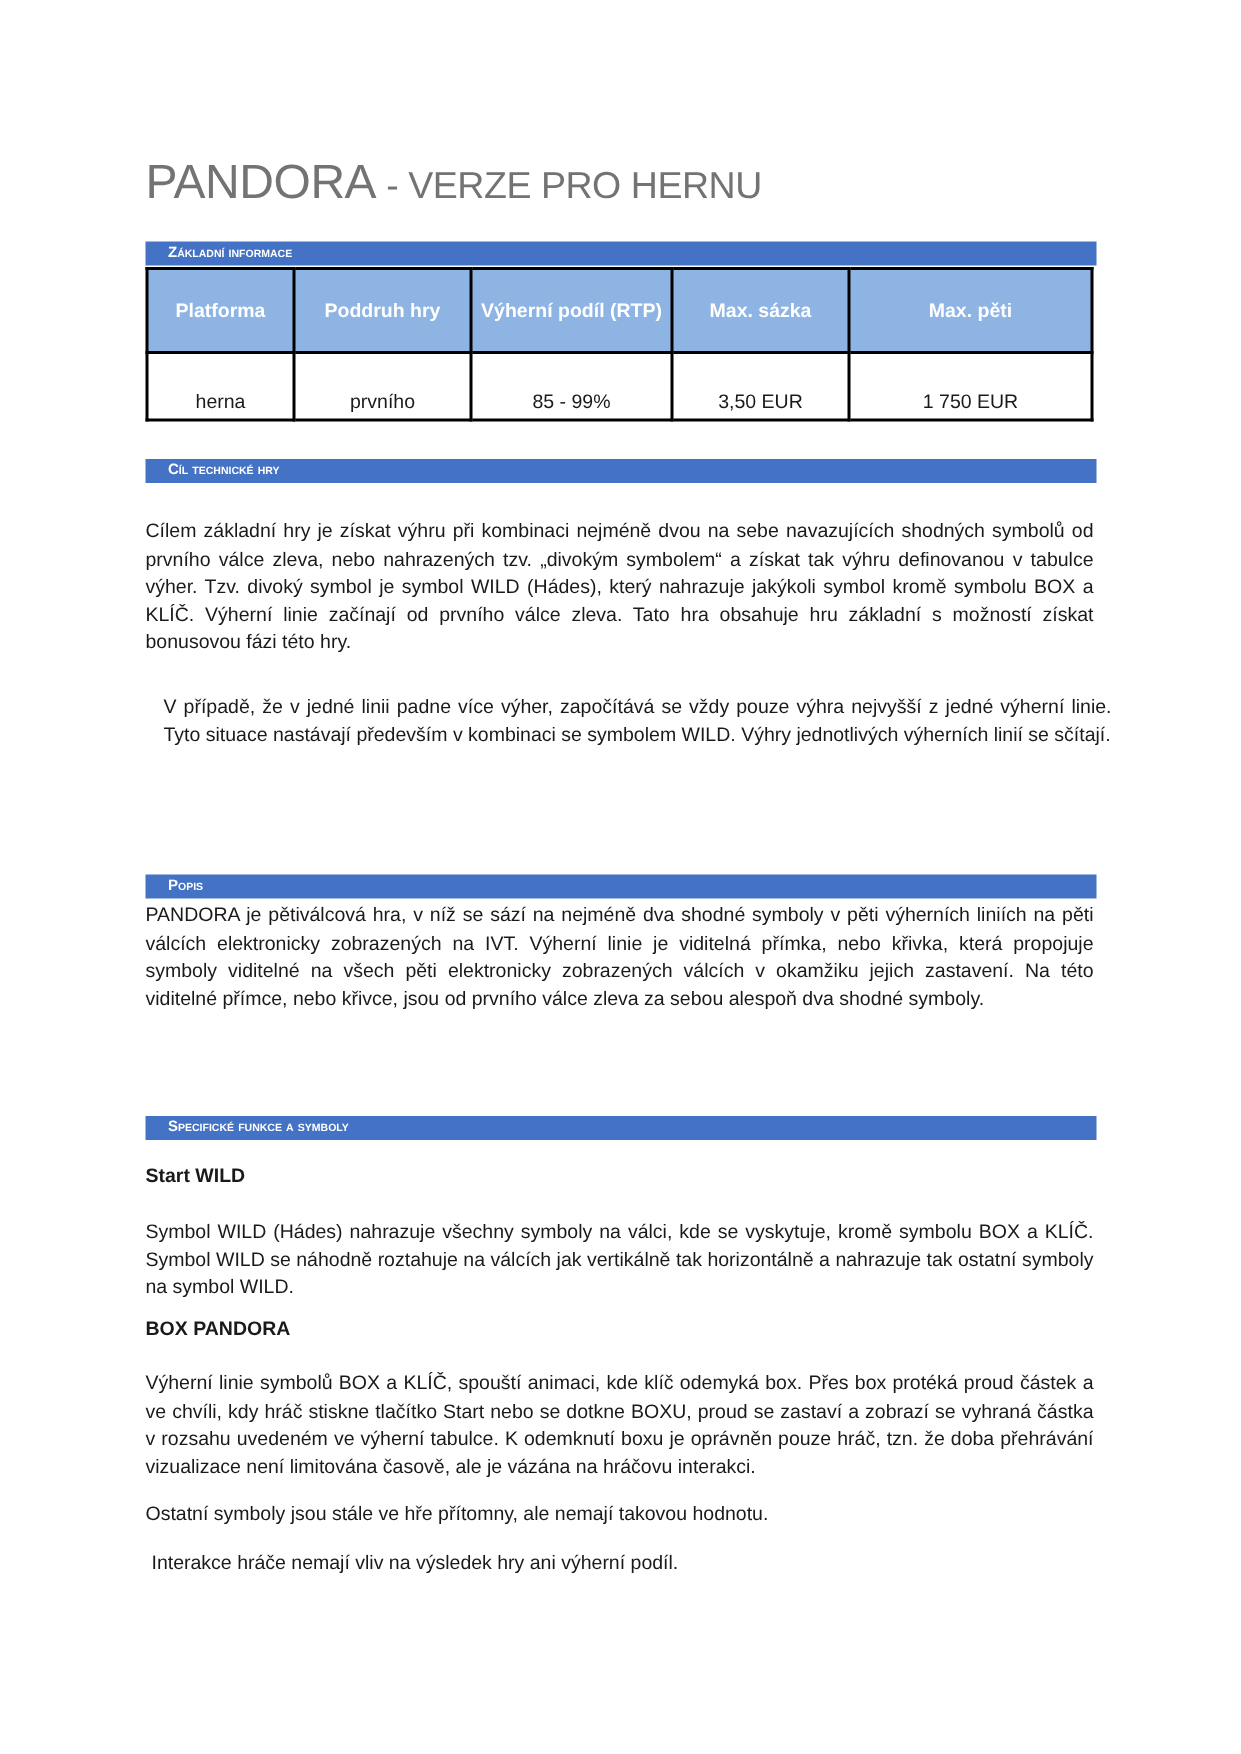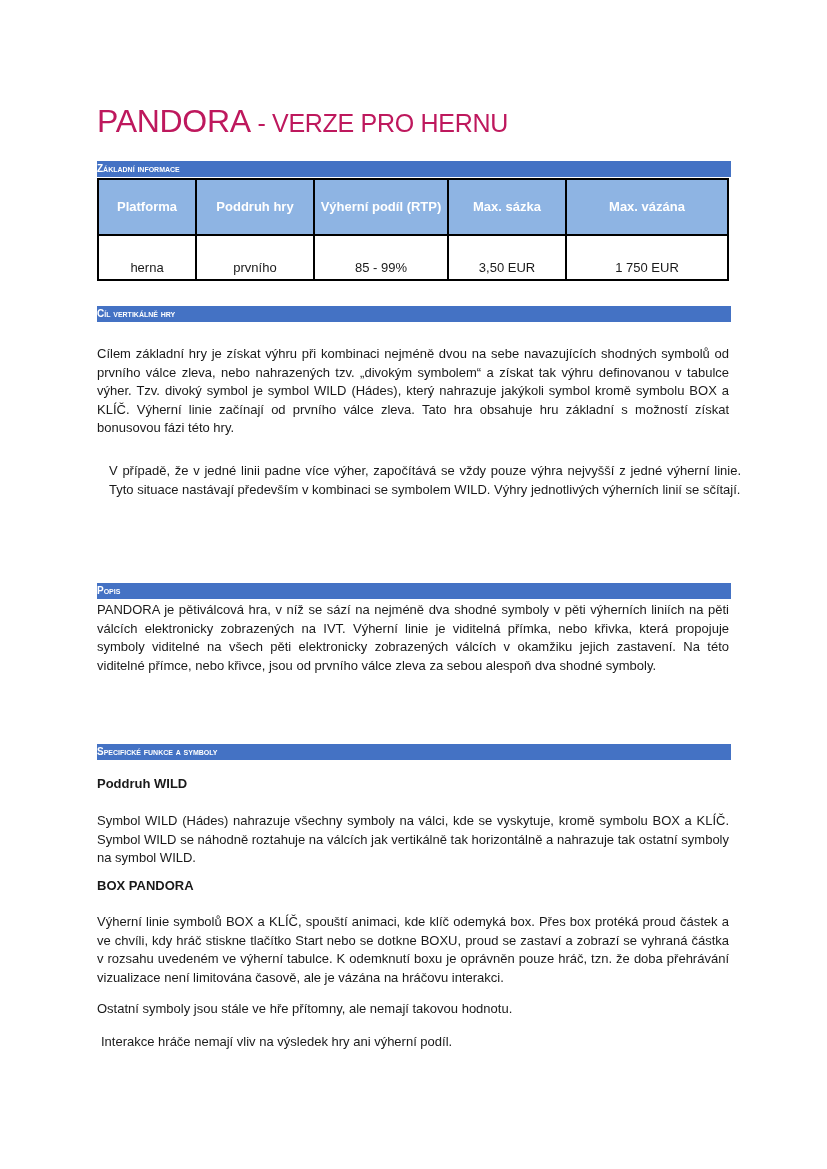--- a/index.html
+++ b/index.html
@@ -1,20 +1,20 @@
 <!DOCTYPE html>
 <html><head>
 <meta charset="utf-8">
 <style>
   html, body { margin: 0; padding: 0; background: #ffffff; }
   body { width: 827px; height: 1169px; position: relative; font-family: "Liberation Sans", sans-serif; color: #1a1a1a; }
   .page { position: absolute; left: 97px; top: 0; width: 634px; }
-  .title { position: absolute; top: 103px; left: 0; font-size: 32px; color: #be185d; white-space: nowrap; letter-spacing: -0.3px; }
+  .title { position: absolute; top: 103px; left: 0; font-size: 32px; color: #737373; white-space: nowrap; letter-spacing: -0.3px; }
   .title .sub { font-size: 25px; }
-  .bar { position: absolute; left: 0; width: 634px; height: 16px; background: #4472c4; color: #ffffff; font-weight: bold; font-size: 10px; line-height: 16px; padding-left: 0; box-sizing: border-box; font-variant: small-caps; }
+  .bar { position: absolute; left: 0; width: 634px; height: 16px; background: #4472c4; color: #ffffff; font-weight: bold; font-size: 10px; line-height: 16px; padding-left: 15px; box-sizing: border-box; font-variant: small-caps; }
   table.info { position: absolute; top: 178px; left: 0; width: 632px; border-collapse: collapse; font-size: 13px; }
   table.info th { background: #8eb4e3; color: #ffffff; font-weight: bold; height: 54px; border: 2px solid #000; text-align: center; vertical-align: middle; padding: 0 4px; line-height: 18px; }
   table.info td { height: 38px; border: 2px solid #000; text-align: center; vertical-align: bottom; padding-bottom: 4px; margin-top: 16px; }
   .para { position: absolute; left: 0; width: 632px; font-size: 13px; line-height: 18.5px; text-align: justify; }
   .subhead { position: absolute; left: 0; font-size: 13px; font-weight: bold; }
 </style>
 </head>
 <body>
 
 <div class="page">
@@ -23,46 +23,46 @@
 
   <div class="bar" style="top:161px;">Základní informace</div>
 
   <table class="info">
     <thead>
       <tr>
         <th style="width:88px;">Platforma</th>
         <th style="width:108px;">Poddruh hry</th>
         <th style="width:124px;">Výherní podíl (RTP)</th>
         <th style="width:108px;">Max. sázka</th>
-        <th>Max. vázána</th>
+        <th>Max. pěti</th>
       </tr>
     </thead>
     <tbody>
       <tr>
         <td>herna</td>
         <td>prvního</td>
         <td>85 - 99%</td>
         <td>3,50 EUR</td>
         <td>1 750 EUR</td>
       </tr>
     </tbody>
   </table>
 
-  <div class="bar" style="top:306px;">Cíl vertikálně hry</div>
+  <div class="bar" style="top:306px;">Cíl technické hry</div>
 
   <p class="para" style="top:345px; margin:0;">Cílem základní hry je získat výhru při kombinaci nejméně dvou na sebe navazujících shodných symbolů od prvního válce zleva, nebo nahrazených tzv. „divokým symbolem“ a získat tak výhru definovanou v tabulce výher. Tzv. divoký symbol je symbol WILD (Hádes), který nahrazuje jakýkoli symbol kromě symbolu BOX a KLÍČ. Výherní linie začínají od prvního válce zleva. Tato hra obsahuje hru základní s možností získat bonusovou fázi této hry.</p>
   <p class="para" style="top:450px; margin:12px;">V případě, že v jedné linii padne více výher, započítává se vždy pouze výhra nejvyšší z jedné výherní linie. Tyto situace nastávají především v kombinaci se symbolem WILD. Výhry jednotlivých výherních linií se sčítají.</p>
 
   <div class="bar" style="top:583px;">Popis</div>
 
   <p class="para" style="top:601px; margin:0;">PANDORA je pětiválcová hra, v níž se sází na nejméně dva shodné symboly v pěti výherních liniích na pěti válcích elektronicky zobrazených na IVT. Výherní linie je viditelná přímka, nebo křivka, která propojuje symboly viditelné na všech pěti elektronicky zobrazených válcích v okamžiku jejich zastavení. Na této viditelné přímce, nebo křivce, jsou od prvního válce zleva za sebou alespoň dva shodné symboly.</p>
 
   <div class="bar" style="top:744px;">Specifické funkce a symboly</div>
 
-  <div class="subhead" style="top:776px;">Poddruh WILD</div>
+  <div class="subhead" style="top:776px;">Start WILD</div>
   <p class="para" style="top:812px; margin:0;">Symbol WILD (Hádes) nahrazuje všechny symboly na válci, kde se vyskytuje, kromě symbolu BOX a KLÍČ. Symbol WILD se náhodně roztahuje na válcích jak vertikálně tak horizontálně a nahrazuje tak ostatní symboly na symbol WILD.</p>
 
   <div class="subhead" style="top:878px;text-align:center;">BOX PANDORA</div>
   <p class="para" style="top:913px; margin:0;">Výherní linie symbolů BOX a KLÍČ, spouští animaci, kde klíč odemyká box. Přes box protéká proud částek a ve chvíli, kdy hráč stiskne tlačítko Start nebo se dotkne BOXU, proud se zastaví a zobrazí se vyhraná částka v rozsahu uvedeném ve výherní tabulce.  K odemknutí boxu je oprávněn pouze hráč, tzn. že doba přehrávání vizualizace není limitována časově, ale je vázána na hráčovu interakci.</p>
 
   <p class="para" style="top:1000px; margin:0;">Ostatní symboly jsou stále ve hře přítomny, ale nemají takovou hodnotu.</p>
   <p class="para" style="top:1029px; margin:4px;">Interakce hráče nemají vliv na výsledek hry ani výherní podíl.</p>
 
 </div>
 

